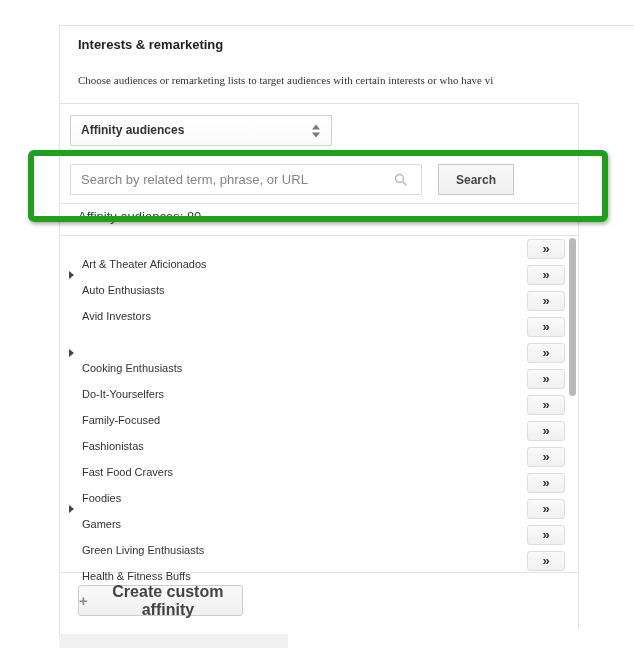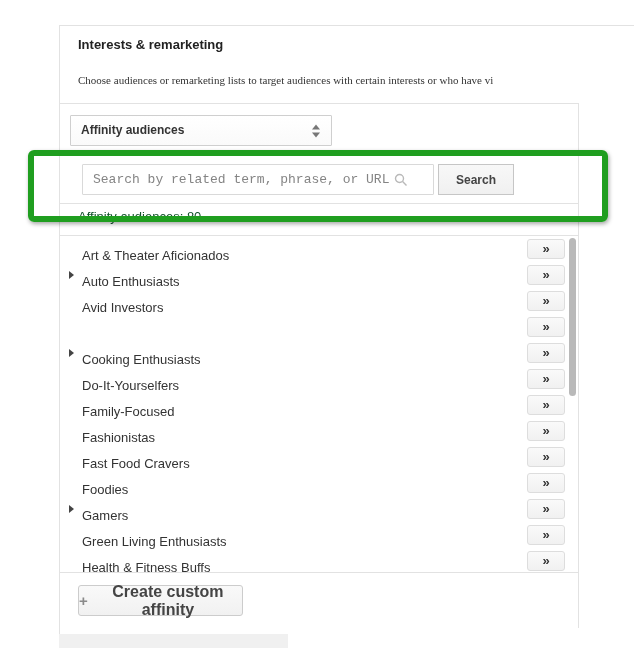--- a/index.html
+++ b/index.html
@@ -18,35 +18,35 @@
   .dropdown { position:absolute; left:70px; top:115px; width:262px; height:31px;
               background:linear-gradient(#ffffff,#fafafa); border:1px solid #cfcfcf; border-radius:1px; cursor:pointer; }
   .dropdown .dd-label { position:absolute; left:10px; top:0; line-height:29px; font-size:12px; font-weight:bold; color:#333; }
   .spinner { position:absolute; right:11px; top:50%; transform:translateY(-50%); display:flex; flex-direction:column; gap:3px; }
   .spinner .up   { width:0; height:0; border-left:4px solid transparent; border-right:4px solid transparent; border-bottom:5px solid #777; }
   .spinner .down { width:0; height:0; border-left:4px solid transparent; border-right:4px solid transparent; border-top:5px solid #777; }
 
   
   .search-input { position:absolute; left:70px; top:164px; width:352px; height:31px;
                   border:1px solid #d9d9d9; border-radius:1px; background:#fff;
-                  font-family:Liberation Mono, monospace; font-size:13px; color:#333; padding:0 30px 0 10px;margin-left:12px; }
+                  font-family:Liberation Sans, sans-serif; font-size:13px; color:#333; padding:0 30px 0 10px; }
   .search-input::placeholder { color:#848484; opacity:1; }
   .mag-icon { position:absolute; left:394px; top:173px; width:14px; height:14px; }
   .search-btn { position:absolute; left:438px; top:164px; width:76px; height:31px;
                 background:linear-gradient(#f8f8f8,#f0f0f0); border:1px solid #c6c6c6; border-radius:0;
                 font-family:"Liberation Sans", sans-serif; font-size:12px; font-weight:bold; color:#444; cursor:pointer; }
 
   .list-header { position:absolute; left:78px; top:209px; font-size:13px; color:#14532d; white-space:nowrap; }
 
   
   .aud-list { position:absolute; left:60px; top:236px; width:518px; }
   .row { position:relative; height:26px; cursor:pointer; }
   .row .tri { position:absolute; left:9px; top:9px; width:0; height:0;
               border-left:5px solid #444; border-top:4px solid transparent; border-bottom:4px solid transparent; }
-  .row .row-label { position:absolute; left:22px; top:7px; line-height:25px; font-size:13px; color:#333; white-space:nowrap; }
+  .row .row-label { position:absolute; left:22px; top:16px; line-height:25px; font-size:11px; color:#333; white-space:nowrap; }
   .row .add-btn { position:absolute; right:13px; top:3px; width:38px; height:20px;
                   background:linear-gradient(#fafafa,#f1f1f1); border:1px solid #ddd; border-radius:3px;
                   font-family:"Liberation Sans", sans-serif; font-size:13px; font-weight:bold; color:#333;
                   line-height:16px; text-align:center; cursor:pointer; padding:0; }
 
   .scroll-thumb { position:absolute; left:569px; top:238px; width:7px; height:158px; background:#b9b9b9; border-radius:4px; }
 
   
   .create-btn { position:absolute; left:78px; top:585px; width:165px; height:31px;
                 background:linear-gradient(#f9f9f9,#f1f1f1); border:1px solid #ccc; border-radius:3px;

